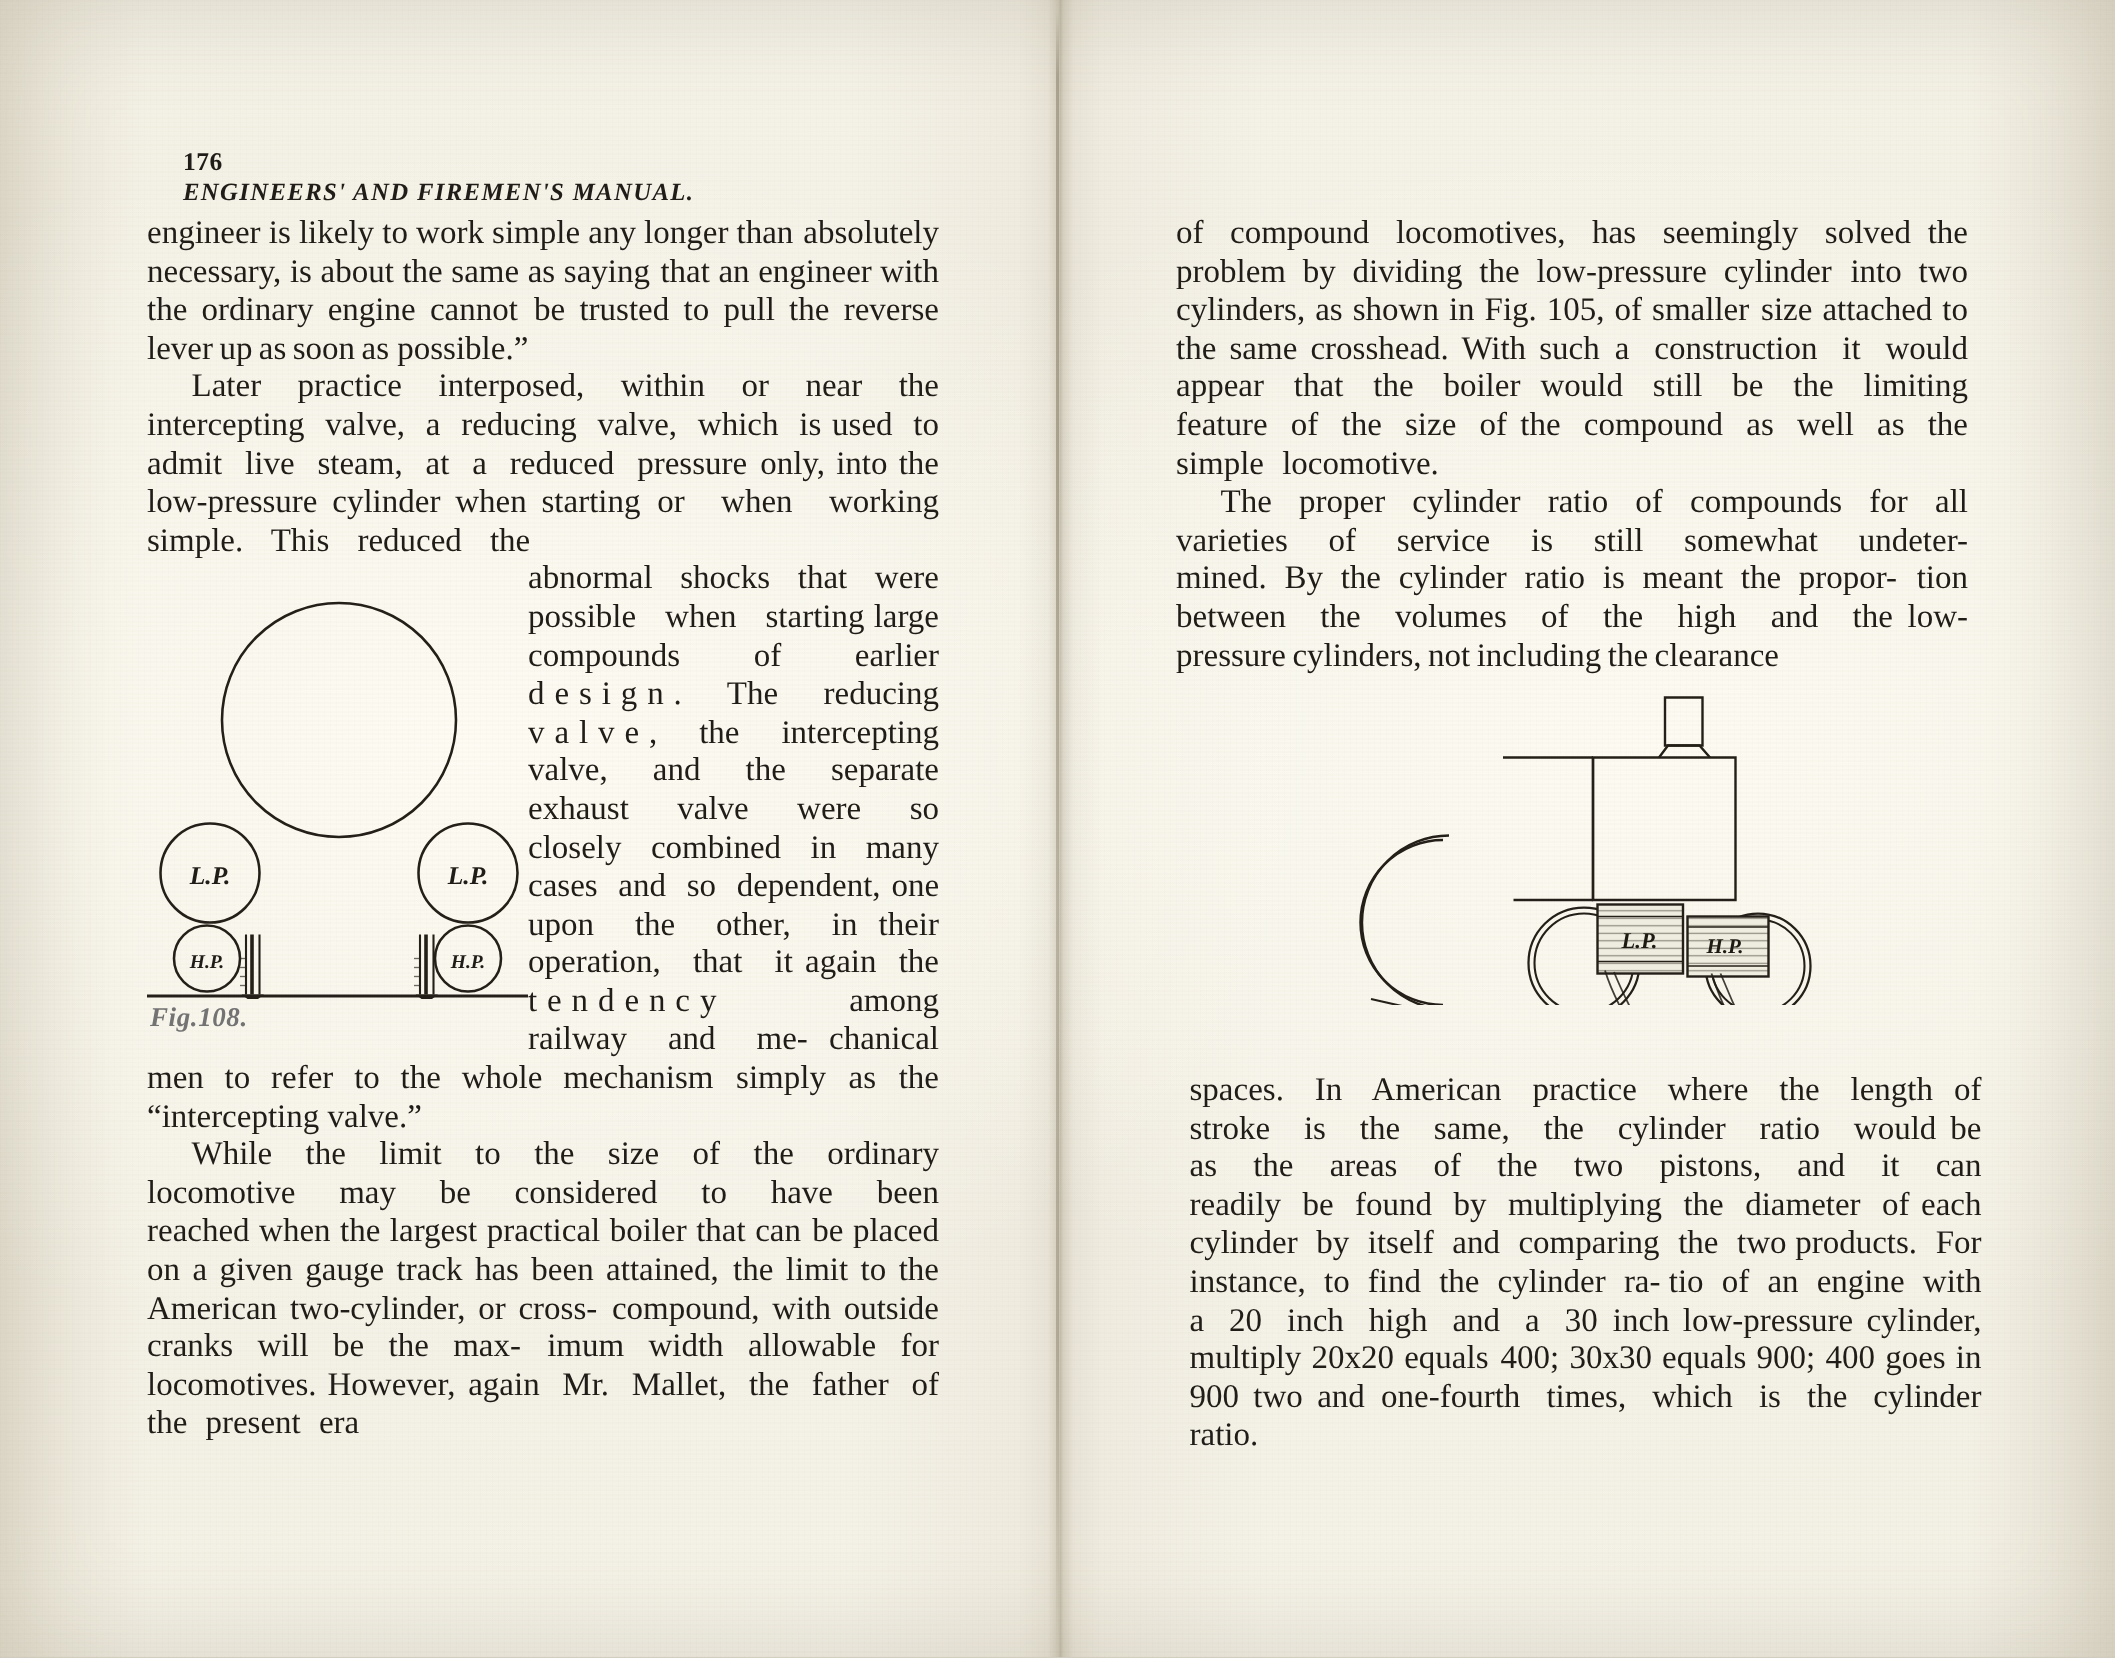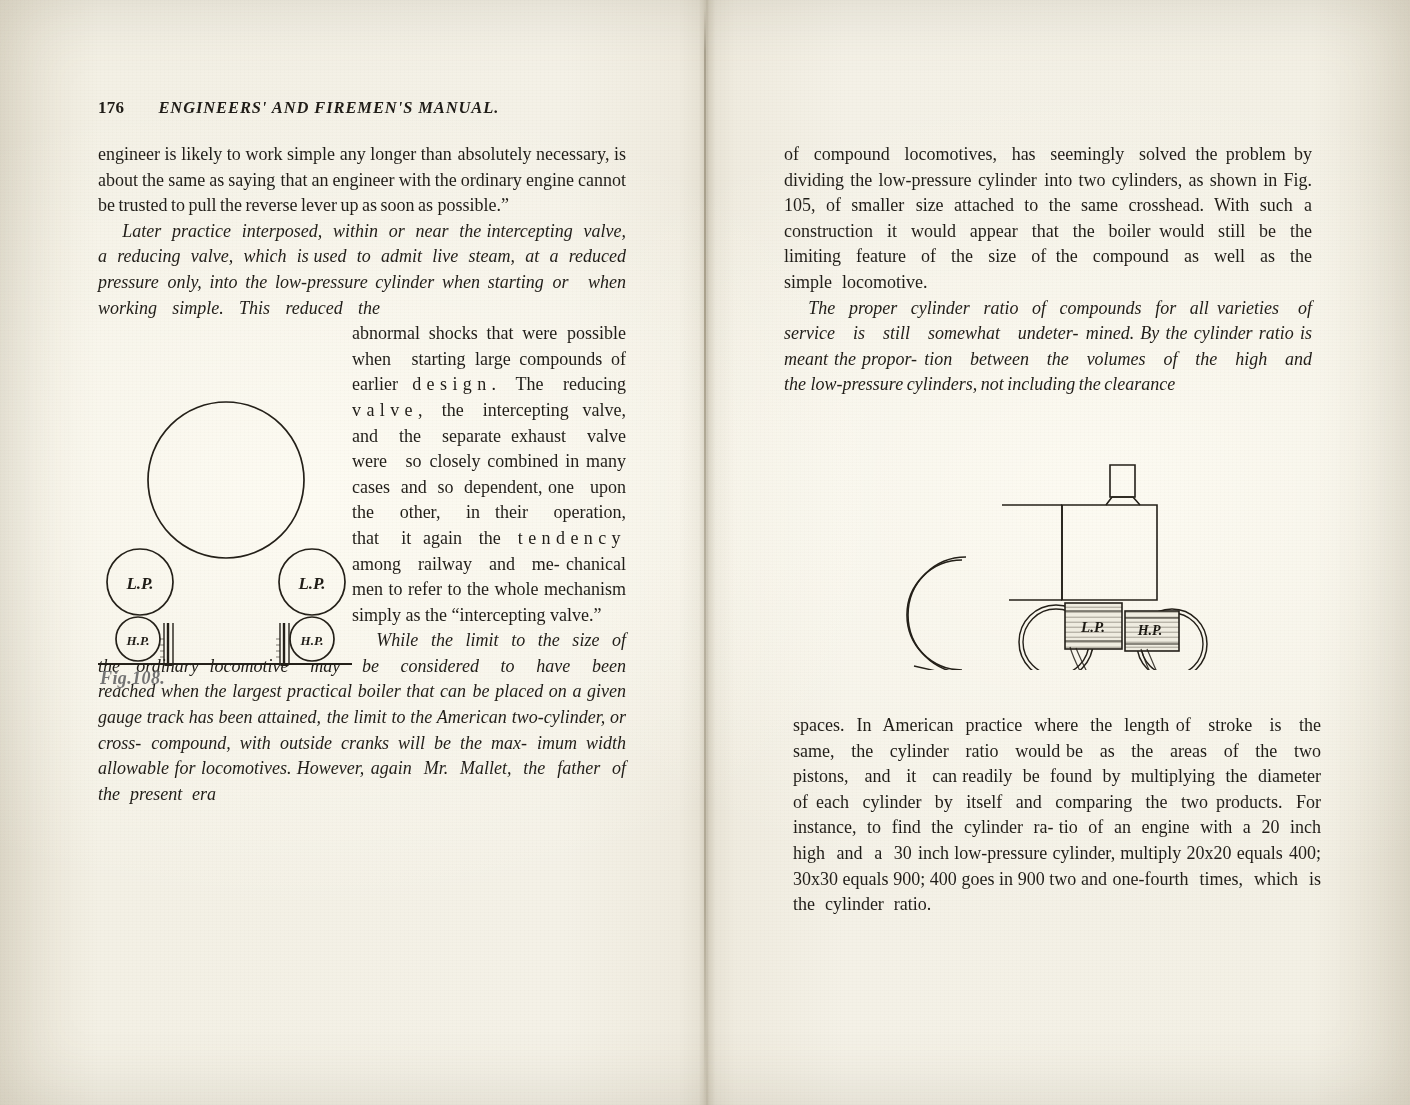--- a/index.html
+++ b/index.html
@@ -79,52 +79,53 @@
   .page-right { left: 710px; width: 700px; }
 
   .running-head {
     position: absolute;
     top: 98px;
     height: 22px;
     display: flex;
     align-items: baseline;
     font-size: 16.5px;
   }
-  .rh-left  { left: 98px;  width: 540px; }
+  .rh-left  { left: 98px;  width: 540px; flex-direction: column; }
   .rh-right { left: 150px; width: 492px; }
 
   .folio {
     font-weight: bold;
     font-style: normal;
     font-size: 17px;
     letter-spacing: .3px;
   }
   .rh-title {
     font-style: italic;
     font-weight: bold;
     letter-spacing: .9px;
     font-size: 16.5px;
     white-space: nowrap;
+    margin-left: 24px;
   }
   .rh-left .folio  { margin-right: 34px; }
   .rh-right .rh-title { margin-right: 40px; }
 
   .col {
     position: absolute;
     top: 142px;
-    font-size: 18px;
+    font-size: 22px;
     line-height: 25.6px;
     text-align: justify;
     text-justify: inter-word;
     hyphens: none;
   }
   .col-left  { left: 98px;  width: 528px; }
   .col-right { left: 784px; width: 528px; }
   .col p { margin: 0; }
-  .col p.indent { text-indent: 1.35em; font-style: italic; }
+  .col p.indent { text-indent: 1.35em; }
   .tight { word-spacing: -0.055em; }
   .loose { word-spacing: 0.30em; }
   .vloose { word-spacing: 0.60em; }
   .sp-out { letter-spacing: 0.30em; }
 
   
   .fig108-float {
     float: left;
     width: 248px;
     height: 318px;

